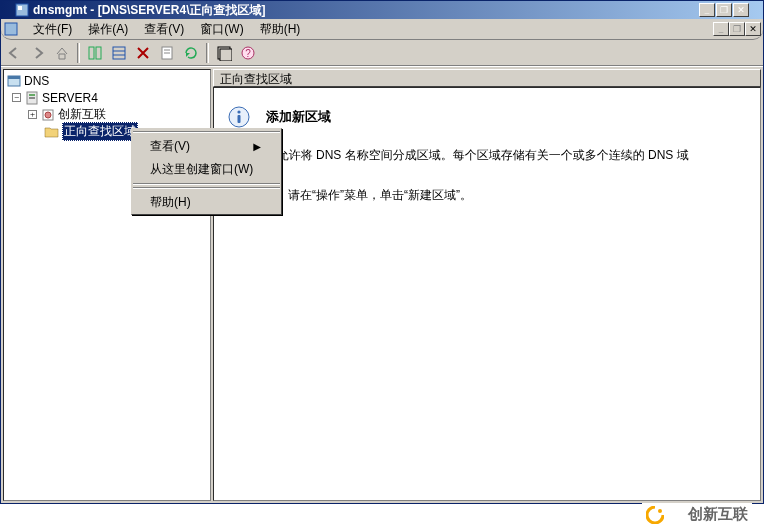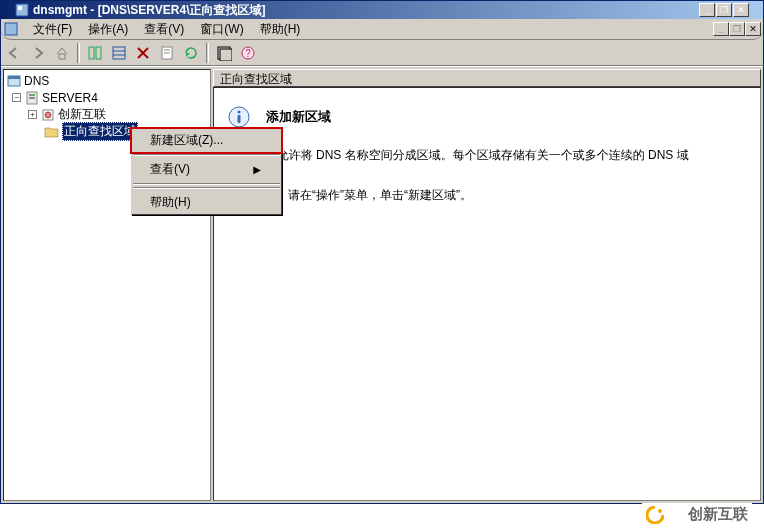--- a/index.html
+++ b/index.html
@@ -201,27 +201,27 @@
         </div>
         <p>域 (DNS)允许将 DNS 名称空间分成区域。每个区域存储有关一个或多个连续的 DNS 域</p>
         <p>个新区域，请在“操作”菜单，单击“新建区域”。</p>
       </div>
     </div>
   </div>
 
 </div>
 
 <div class="context-menu">
-  <div class="cm-item highlight-red">
-      <span>新建区域(Z)...</span>
-    </div>
   <div class="cm-sep"></div>
   <div class="cm-item">
       <span>查看(V)</span>
       <span class="arrow">▶</span>
+    </div>
+  <div class="cm-item">
+      <span>从这里创建窗口(W)</span>
     </div>
   <div class="cm-sep"></div>
   <div class="cm-sep"></div>
   <div class="cm-item">
       <span>帮助(H)</span>
     </div>
 </div>
 
 <div class="watermark">
   <span class="logo">

